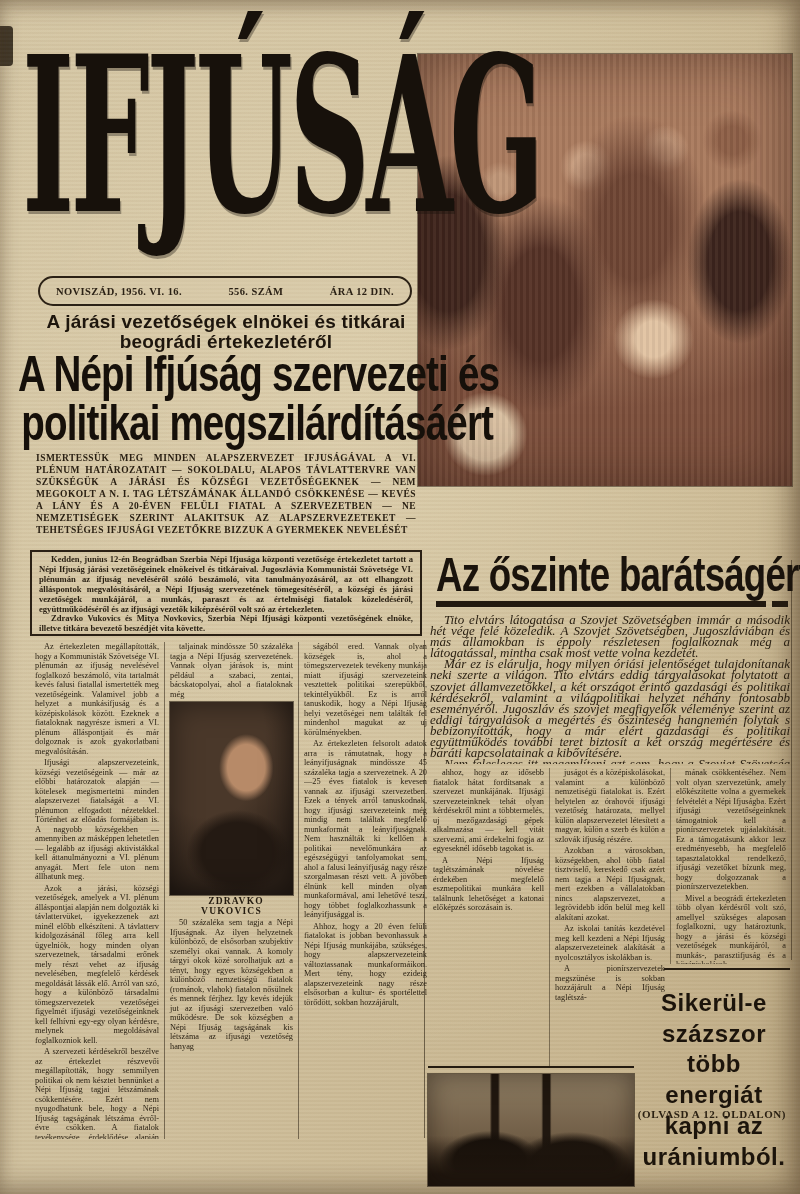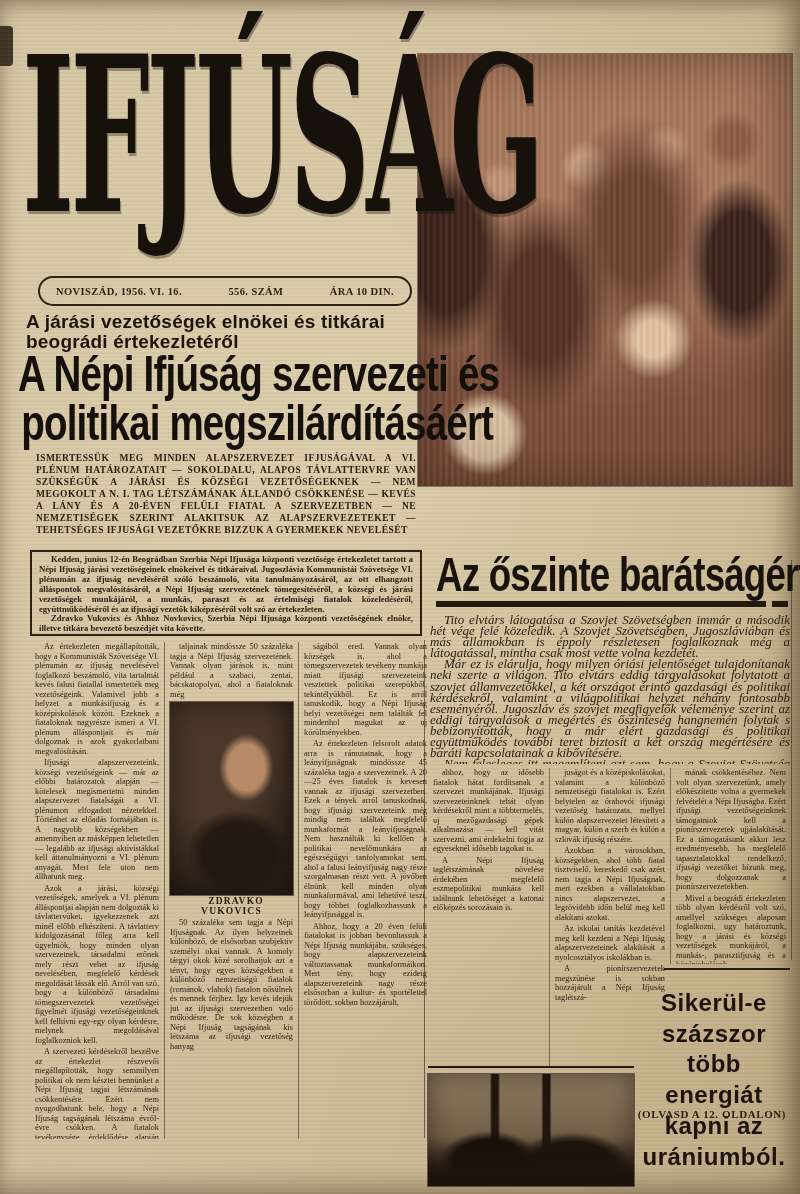--- a/index.html
+++ b/index.html
@@ -57,21 +57,21 @@
   .dateline {
     position:absolute; left:38px; top:276px; width:374px; height:30px; z-index:4;
     border:2px solid #2b2115; border-radius:15px;
     display:flex; align-items:center; justify-content:space-between; padding:0 16px;
     font-family:"Liberation Serif", serif; font-weight:bold; font-size:10.5px; letter-spacing:.4px;
     color:#2b2115; background:rgba(214,200,168,.35);
   }
 
   
   .kicker {
-    position:absolute; left:26px; top:312px; width:400px; text-align:left; z-index:4;
+    position:absolute; left:26px; top:312px; width:400px; text-align:center; z-index:4;
     font-family:"Liberation Sans", sans-serif; font-weight:bold; font-size:19px; line-height:1.07;
     color:#1d150c; letter-spacing:.2px;
   }
   .headline {
     position:absolute; left:18px; top:350px; width:500px; z-index:4;
     font-family:"Liberation Sans", sans-serif; font-weight:bold;
     font-size:47px; line-height:.95; color:#16100a; white-space:nowrap;
     transform:scale(.82,1.08); transform-origin:top left; letter-spacing:-1px;
   }
   .headline .hl2{ padding-left:4px; }
@@ -172,38 +172,38 @@
 
   <div class="corner-mark"></div>
 
   <div class="mast">IFJÚSÁG</div>
 
   <div class="photo-top"></div>
 
   <div class="dateline">
     <span>NOVISZÁD, 1956. VI. 16.</span>
     <span>556. SZÁM</span>
-    <span>ÁRA 10 DIN.</span>
+    <span>ÁRA 12 DIN.</span>
   </div>
 
   <div class="kicker">
     <div>A járási vezetőségek elnökei és titkárai</div>
     <div>beográdi értekezletéről</div>
   </div>
 
   <div class="headline">
     <div class="hl1">A Népi Ifjúság szervezeti és</div>
     <div class="hl2">politikai megszilárdításáért</div>
   </div>
 
   <div class="summary">ISMERTESSÜK MEG MINDEN ALAPSZERVEZET IFJUSÁGÁVAL A VI. PLÉNUM HATÁROZATAIT — SOKOLDALU, ALAPOS TÁVLATTERVRE VAN SZÜKSÉGÜK A JÁRÁSI ÉS KÖZSÉGI VEZETŐSÉGEKNEK — NEM MEGOKOLT A N. I. TAG LÉTSZÁMÁNAK ÁLLANDÓ CSÖKKENÉSE — KEVÉS A LÁNY ÉS A 20-ÉVEN FELÜLI FIATAL A SZERVEZETBEN — NE NEMZETISÉGEK SZERINT ALAKITSUK AZ ALAPSZERVEZETEKET — TEHETSÉGES IFJUSÁGI VEZETŐKRE BIZZUK A GYERMEKEK NEVELÉSÉT</div>
 
   <div class="introbox">
       <p>Kedden, junius 12-én Beográdban Szerbia Népi Ifjusága központi vezetősége értekezletet tartott a Népi Ifjuság járási vezetőségeinek elnökeivel és titkáraival. Jugoszlávia Kommunistái Szövetsége VI. plénumán az ifjuság neveléséről szóló beszámoló, vita tanulmányozásáról, az ott elhangzott álláspontok megvalósításáról, a Népi Ifjuság szervezetének tömegesítéséről, a községi és járási vezetőségek munkájáról, a munkás, paraszt és az értelmiségi fiatalok közeledéséről, együttműködéséről és az ifjusági vezetők kiképzéséről volt szó az értekezleten.</p>
-      <p>Zdravko Vukovics és Ahhoz Novkovics, Szerbia Népi Ifjusága központi vezetőségének elnöke, illetve titkára bevezető beszédjét vita követte.</p>
+      <p>Zdravko Vukovics és Mitya Novkovics, Szerbia Népi Ifjusági központi vezetőségének elnöke, illetve titkára bevezető beszédjét vita követte.</p>
     </div>
 
   <div class="lcols">
     <div class="col">
         <p>Az értekezleten megállapították, hogy a Kommunisták Szövetsége VI. plénumán az ifjuság nevelésével foglalkozó beszámoló, vita tartalmát kevés falusi fiatallal ismertették meg vezetőségeink. Valamivel jobb a helyzet a munkásifjuság és a középiskolások között. Ezeknek a fiataloknak nagyrésze ismeri a VI. plénum álláspontjait és már dolgoznak is azok gyakorlatbani megvalósításán.</p>
         <p>Ifjusági alapszervezeteink, községi vezetőségeink — már az előbbi határozatok alapján — kötelesek megismertetni minden alapszervezet fiatalságát a VI. plénumon elfogadott nézetekkel. Történhet az előadás formájában is. A nagyobb községekben — amennyiben az másképpen lehetetlen — legalább az ifjusági aktivistákkal kell áttanulmányozni a VI. plénum anyagát. Mert fele uton nem állhatunk meg.</p>
         <p>Azok a járási, községi vezetőségek, amelyek a VI. plénum álláspontjai alapján nem dolgozták ki távlattervüket, igyekezzenek azt minél előbb elkészíteni. A távlatterv kidolgozásánál főleg arra kell ügyelniök, hogy minden olyan szervezetnek, társadalmi erőnek mely részt vehet az ifjuság nevelésében, megfelelő kérdések megoldását lássák elő. Arról van szó, hogy a különböző társadalmi tömegszervezetek vezetőségei figyelmét ifjusági vezetőségeinknek kell felhívni egy-egy olyan kérdésre, melynek megoldásával foglalkozniok kell.</p>
         <p>A szervezeti kérdésekről beszélve az értekezlet részvevői megállapították, hogy semmilyen politikai ok nem késztet bennünket a Népi Ifjuság tagjai létszámának csökkentésére. Ezért nem nyugodhatunk bele, hogy a Népi Ifjuság tagságának létszáma évről-évre csökken. A fiatalok tevékenysége, érdeklődése alapján ítélve nem elfogadható, hogy Szerbia fia-</p>
       </div>
     <div class="col">

